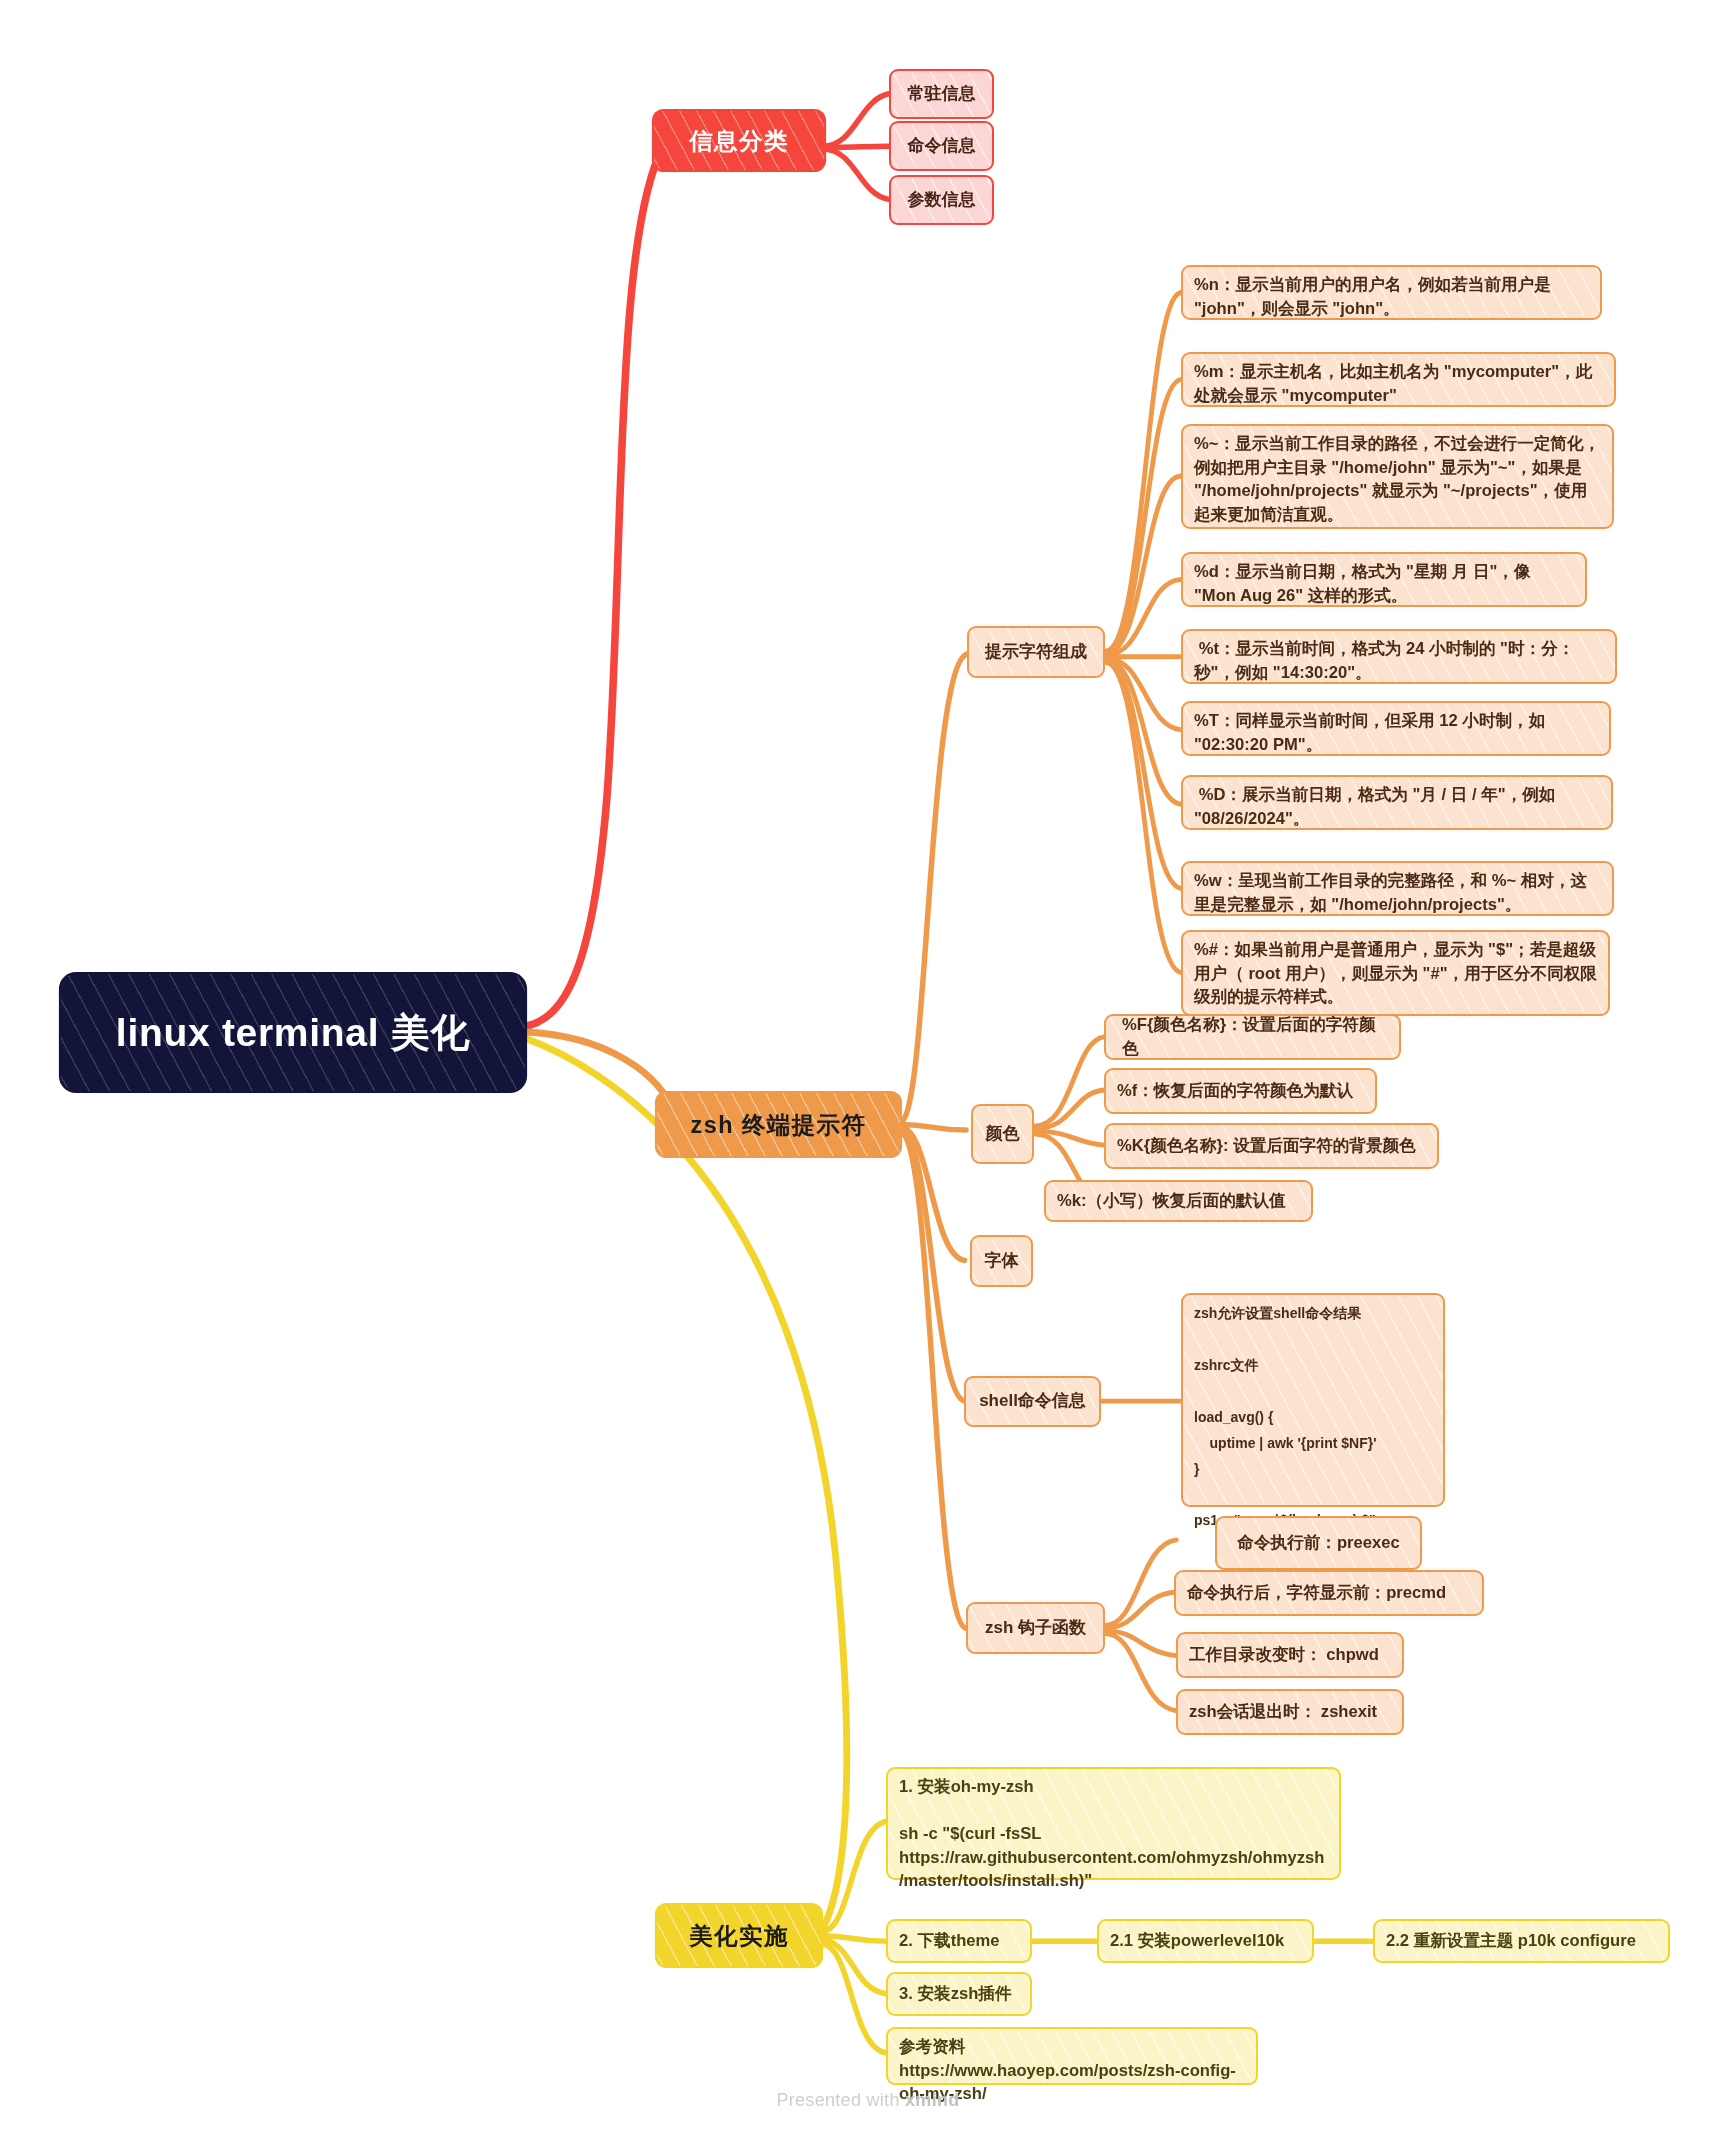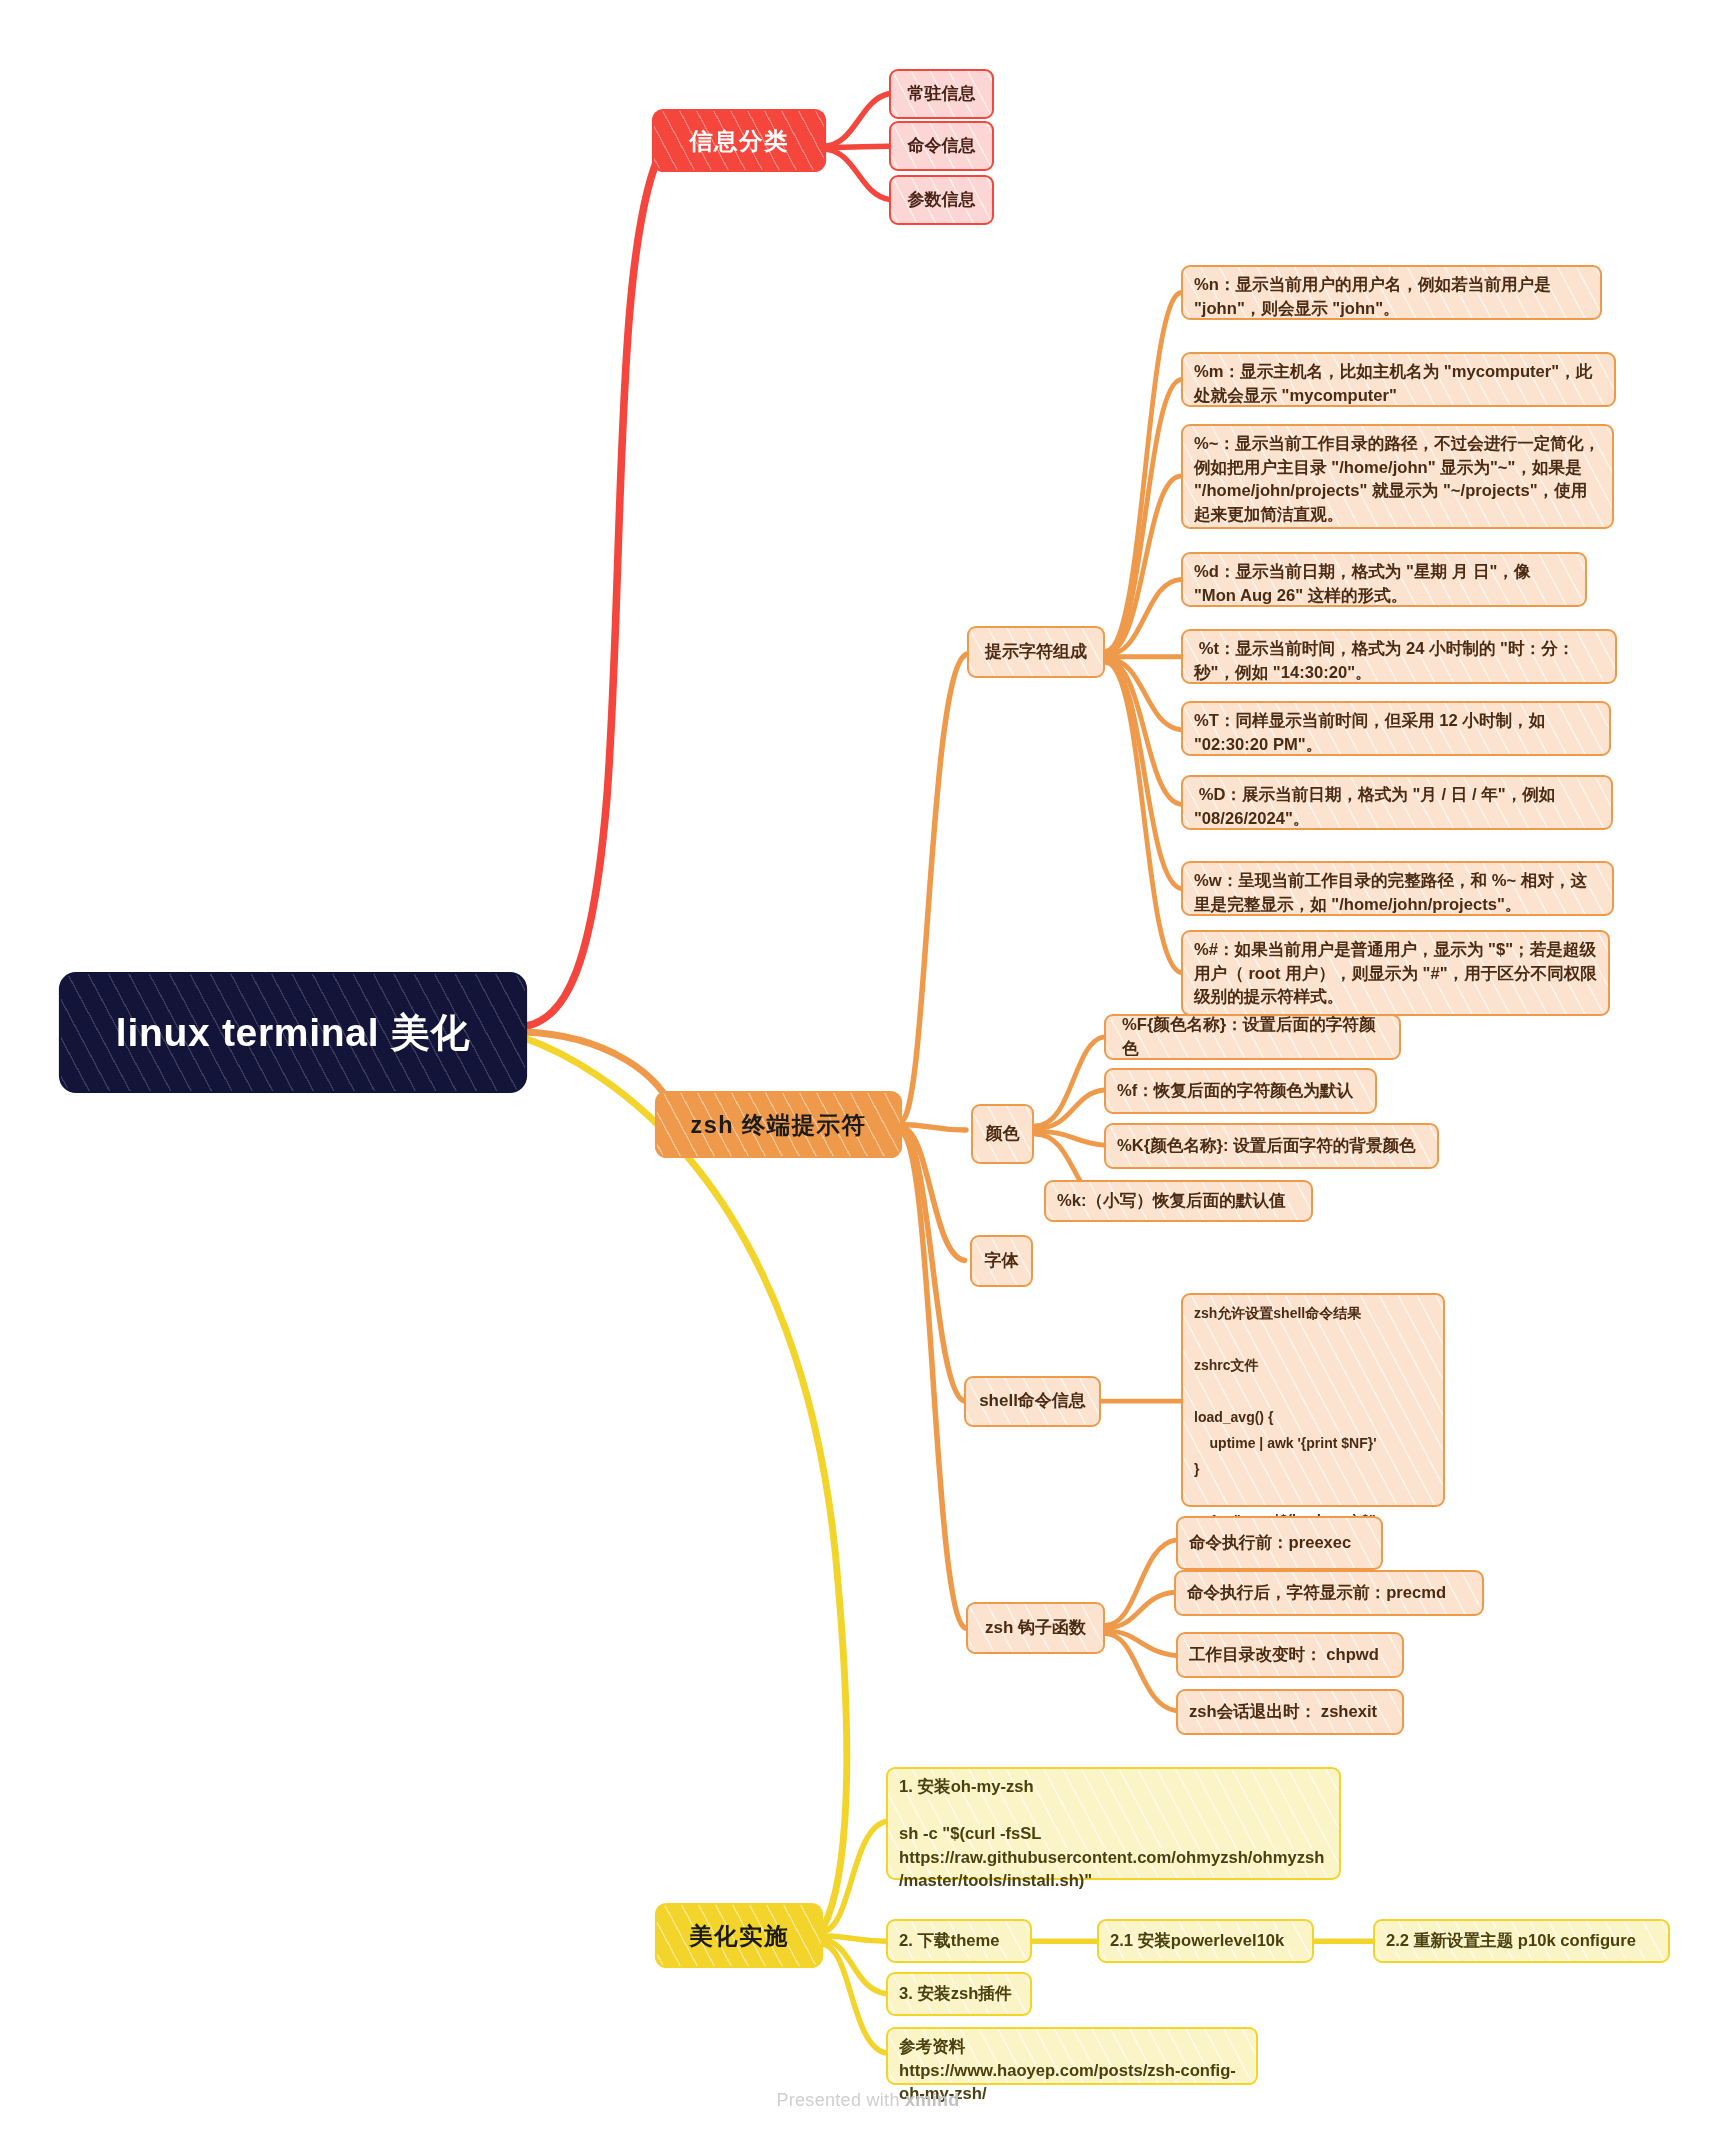--- a/index.html
+++ b/index.html
@@ -324,21 +324,21 @@
 load_avg() {
     uptime | awk '{print $NF}'
 }
 
 ps1 = "xxxx \$(load_avg) $"</span>
   </div>
 
   <div class="node leaf peach mid" style="left:966px; top:1602px; width:139px; height:52px;">
     <span>zsh 钩子函数</span>
   </div>
-  <div class="node leaf peach" style="left:1176px; top:1516px; width:207px; height:54px;">
+  <div class="node leaf peach" style="left:1215px; top:1516px; width:207px; height:54px;justify-content:center;">
     <span>命令执行前：preexec</span>
   </div>
   <div class="node leaf peach" style="left:1174px; top:1570px; width:310px; height:46px;">
     <span>命令执行后，字符显示前：precmd</span>
   </div>
   <div class="node leaf peach" style="left:1176px; top:1632px; width:228px; height:46px;">
     <span>工作目录改变时： chpwd</span>
   </div>
   <div class="node leaf peach" style="left:1176px; top:1689px; width:228px; height:46px;">
     <span>zsh会话退出时： zshexit</span>

